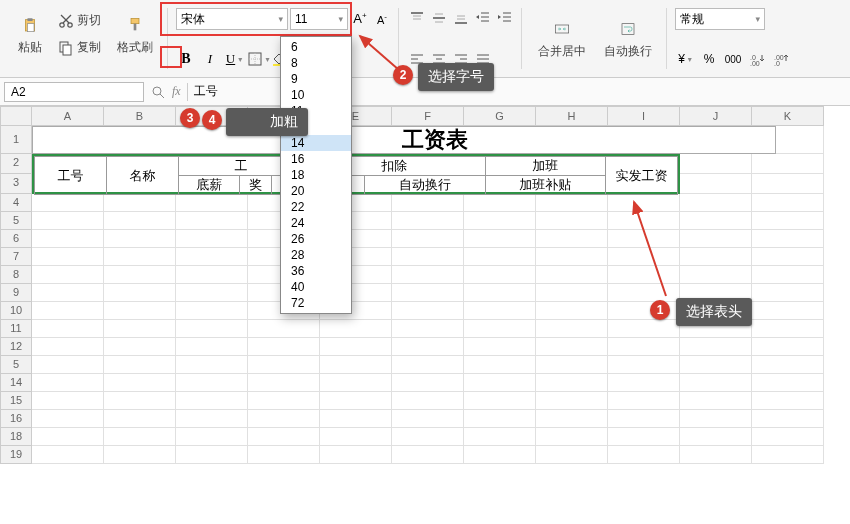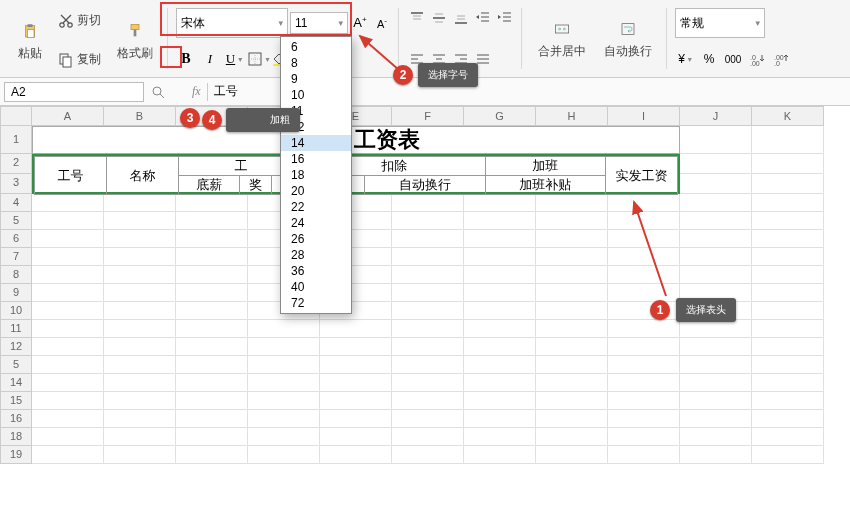--- a/index.html
+++ b/index.html
@@ -8,59 +8,59 @@
   
   .toolbar { background: #f5f5f5; border-bottom: 1px solid #ccc; padding: 8px 4px; display: flex; gap: 2px; align-items: stretch; height: 78px; }
   .group { display: flex; flex-direction: column; padding: 0 6px; border-right: 1px solid #d8d8d8; justify-content: space-between; }
   .group-row { display: flex; align-items: center; gap: 2px; }
   .btn { display: flex; align-items: center; gap: 3px; padding: 4px 6px; cursor: pointer; border-radius: 2px; font-size: 12px; color: #444; }
   .big-btn { flex-direction: column; padding: 2px 8px; gap: 2px; }
   .icn { width: 16px; height: 16px; display: inline-flex; align-items: center; justify-content: center; }
   .icn svg { width: 16px; height: 16px; }
   .icn-lg { width: 24px; height: 24px; }
   
-  .font-name { border: 1px solid #bbb; background: #fff; height: 30px; width: 112px; padding: 0 4px; font-size: 12px; display:flex; align-items:center; justify-content:space-between; }
+  .font-name { border: 1px solid #bbb; background: #fff; height: 22px; width: 112px; padding: 0 4px; font-size: 12px; display:flex; align-items:center; justify-content:space-between; }
   .font-size-box { border: 1px solid #bbb; background: #fff; height: 22px; width: 58px; padding: 0 4px; font-size: 12px; display:flex; align-items:center; justify-content:space-between; }
   .red-frame { position: absolute; border: 2px solid #e53935; pointer-events: none; z-index: 20; }
   .red-frame.top { left: 160px; top: 2px; width: 192px; height: 34px; }
   .red-frame.bold { left: 160px; top: 46px; width: 22px; height: 22px; }
   
   .fmt-btn { width: 20px; height: 20px; display:flex; align-items:center; justify-content:center; cursor:pointer; border-radius:2px; }
   
   
   .namebox-row { display:flex; align-items:center; height: 28px; border-bottom:1px solid #ccc; background:#fafafa; padding:0 4px; gap:6px; }
   .name-box { border:1px solid #bbb; background:#fff; width:140px; height:20px; padding:0 6px; font-size:12px; display:flex; align-items:center; }
-  .fx-icn { color:#888; font-style:italic; font-family: serif; margin-left: 20px; }
+  .fx-icn { color:#888; font-style:italic; font-family: serif; }
   
   
   .grid-area { position: relative; }
   .col-headers { display:flex; }
   .corner { width:32px; height:20px; background:#f1f1f1; border:1px solid #ccc; }
   .colh { width:72px; height:20px; background:#f1f1f1; border:1px solid #ccc; border-left:none; text-align:center; font-size:11px; color:#666; line-height:18px; }
   .rows { }
   .row { display:flex; }
   .rowh { width:32px; height:18px; background:#f1f1f1; border:1px solid #ccc; border-top:none; text-align:center; font-size:11px; color:#666; line-height:16px; }
   .cell { width:72px; height:18px; border:1px solid #e0e0e0; border-top:none; border-left:none; text-align:center; font-size:12px; line-height:16px; overflow:hidden; white-space:nowrap; }
   .row:nth-child(1) .cell { height:28px; line-height:26px; font-size:20px; font-weight:bold; }
   .row:nth-child(1) .rowh { height:28px; line-height:26px; }
   
-  .title-merged { position:absolute; left:32px; top:20px; width:648px; height:28px; border:1px solid #aaa; display:flex; align-items:center; justify-content:center; font-size:22px; font-weight: bold; font-family: SimSun, serif; background:#fff; }
+  .title-merged { position:absolute; left:32px; top:20px; width:744px; height:28px; border:1px solid #aaa; display:flex; align-items:center; justify-content:center; font-size:22px; font-weight: bold; font-family: SimSun, serif; background:#fff; }
   
   .header-overlay { position:absolute; left:32px; top:48px; width:648px; height:40px; border:2px solid #2e9245; background:#fff; }
   .header-overlay table { width:100%; height:100%; border-collapse:collapse; }
   .header-overlay td { border:1px solid #999; text-align:center; font-size:13px; font-family: SimSun, serif; }
   
   
   .size-dropdown { position:absolute; left:280px; top:36px; width:72px; background:#fff; border:1px solid #888; box-shadow:2px 4px 10px rgba(0,0,0,.3); z-index:30; padding:2px 0; }
   .size-dropdown .opt { padding:1px 10px; font-size:12px; cursor:pointer; }
   .size-dropdown .opt.sel { background:#cfe4f7; }
   
   
   .badge { position:absolute; width:20px; height:20px; border-radius:50%; background:#d63b2e; color:#fff; font-size:12px; font-weight:bold; display:flex; align-items:center; justify-content:center; z-index:40; box-shadow:0 1px 2px rgba(0,0,0,.4); }
-  .tip { position:absolute; background:#5a5a5a; color:#fff; padding:5px 10px; font-size:10px; border-radius:3px; z-index:40; box-shadow:0 1px 3px rgba(0,0,0,.4); }
+  .tip { position:absolute; background:#5a5a5a; color:#fff; padding:5px 10px; font-size:14px; border-radius:3px; z-index:40; box-shadow:0 1px 3px rgba(0,0,0,.4); }
   
   .arrow { position:absolute; z-index:35; }
   
   .carets { font-size:9px; color:#888; }
   .dd { font-size:8px; color:#888; padding-left:3px; }
 </style>
 </head>
 <body>
 
 <div class="toolbar">
@@ -69,21 +69,21 @@
       <div class="btn big-btn">
         <span class="icn icn-lg">
           <svg viewBox="0 0 24 24">
               <rect x="5" y="4" width="14" height="17" fill="#f4c66b" stroke="#b58a2b"></rect>
               <rect x="8" y="2" width="8" height="4" rx="1" fill="#888"></rect>
               <rect x="8" y="10" width="10" height="12" fill="#fff" stroke="#888"></rect>
             </svg>
         </span>
         <span>粘贴</span>
       </div>
-      <div style="display:flex; flex-direction:column; gap:14px;">
+      <div style="display:flex; flex-direction:column; gap:2px;">
         <div class="btn">
           <span class="icn">
               <svg viewBox="0 0 16 16">
                 <circle cx="4" cy="12" r="2.2" fill="none" stroke="#555" stroke-width="1.2"></circle>
                 <circle cx="12" cy="12" r="2.2" fill="none" stroke="#555" stroke-width="1.2"></circle>
                 <line x1="5" y1="10" x2="13" y2="2" stroke="#555" stroke-width="1.2"></line>
                 <line x1="11" y1="10" x2="3" y2="2" stroke="#555" stroke-width="1.2"></line>
               </svg>
             </span>
           <span>剪切</span>

